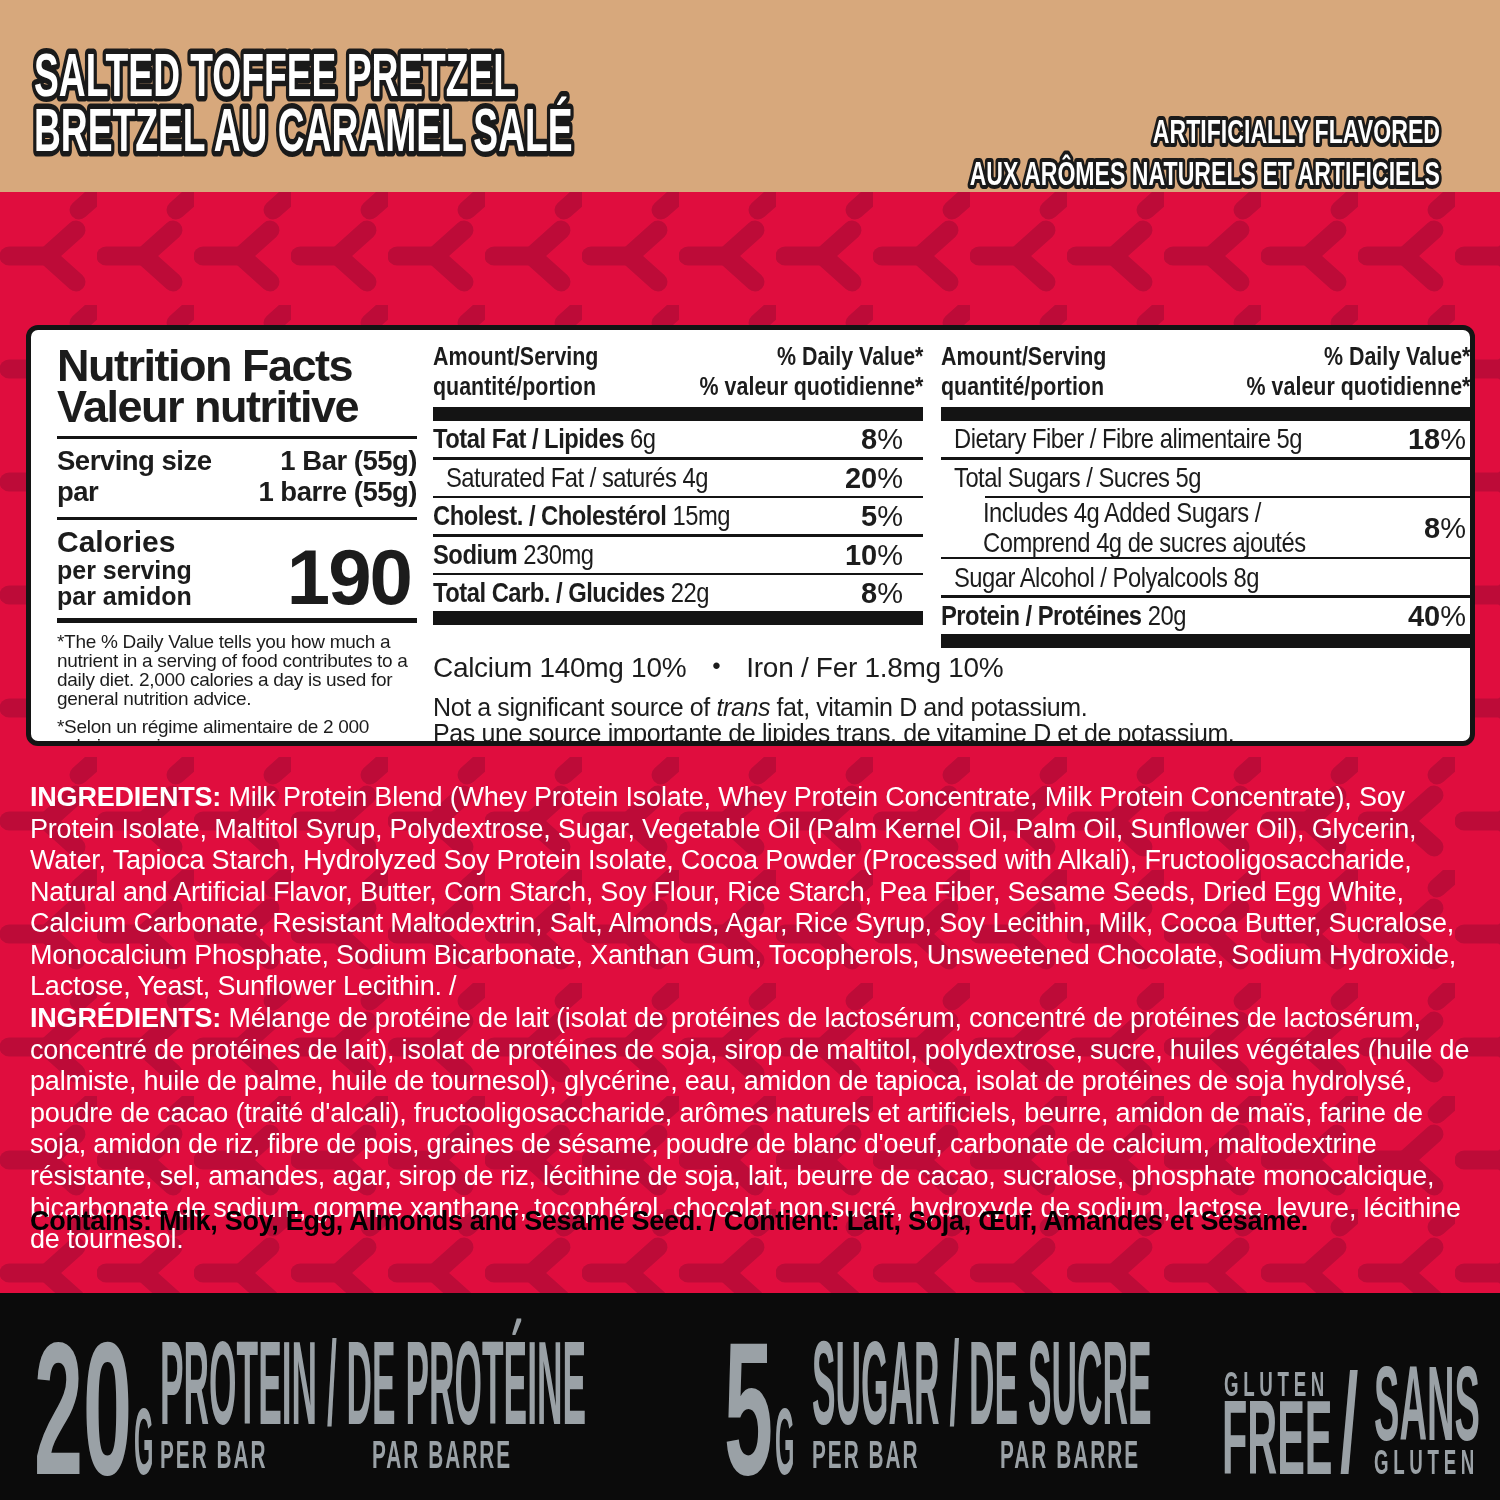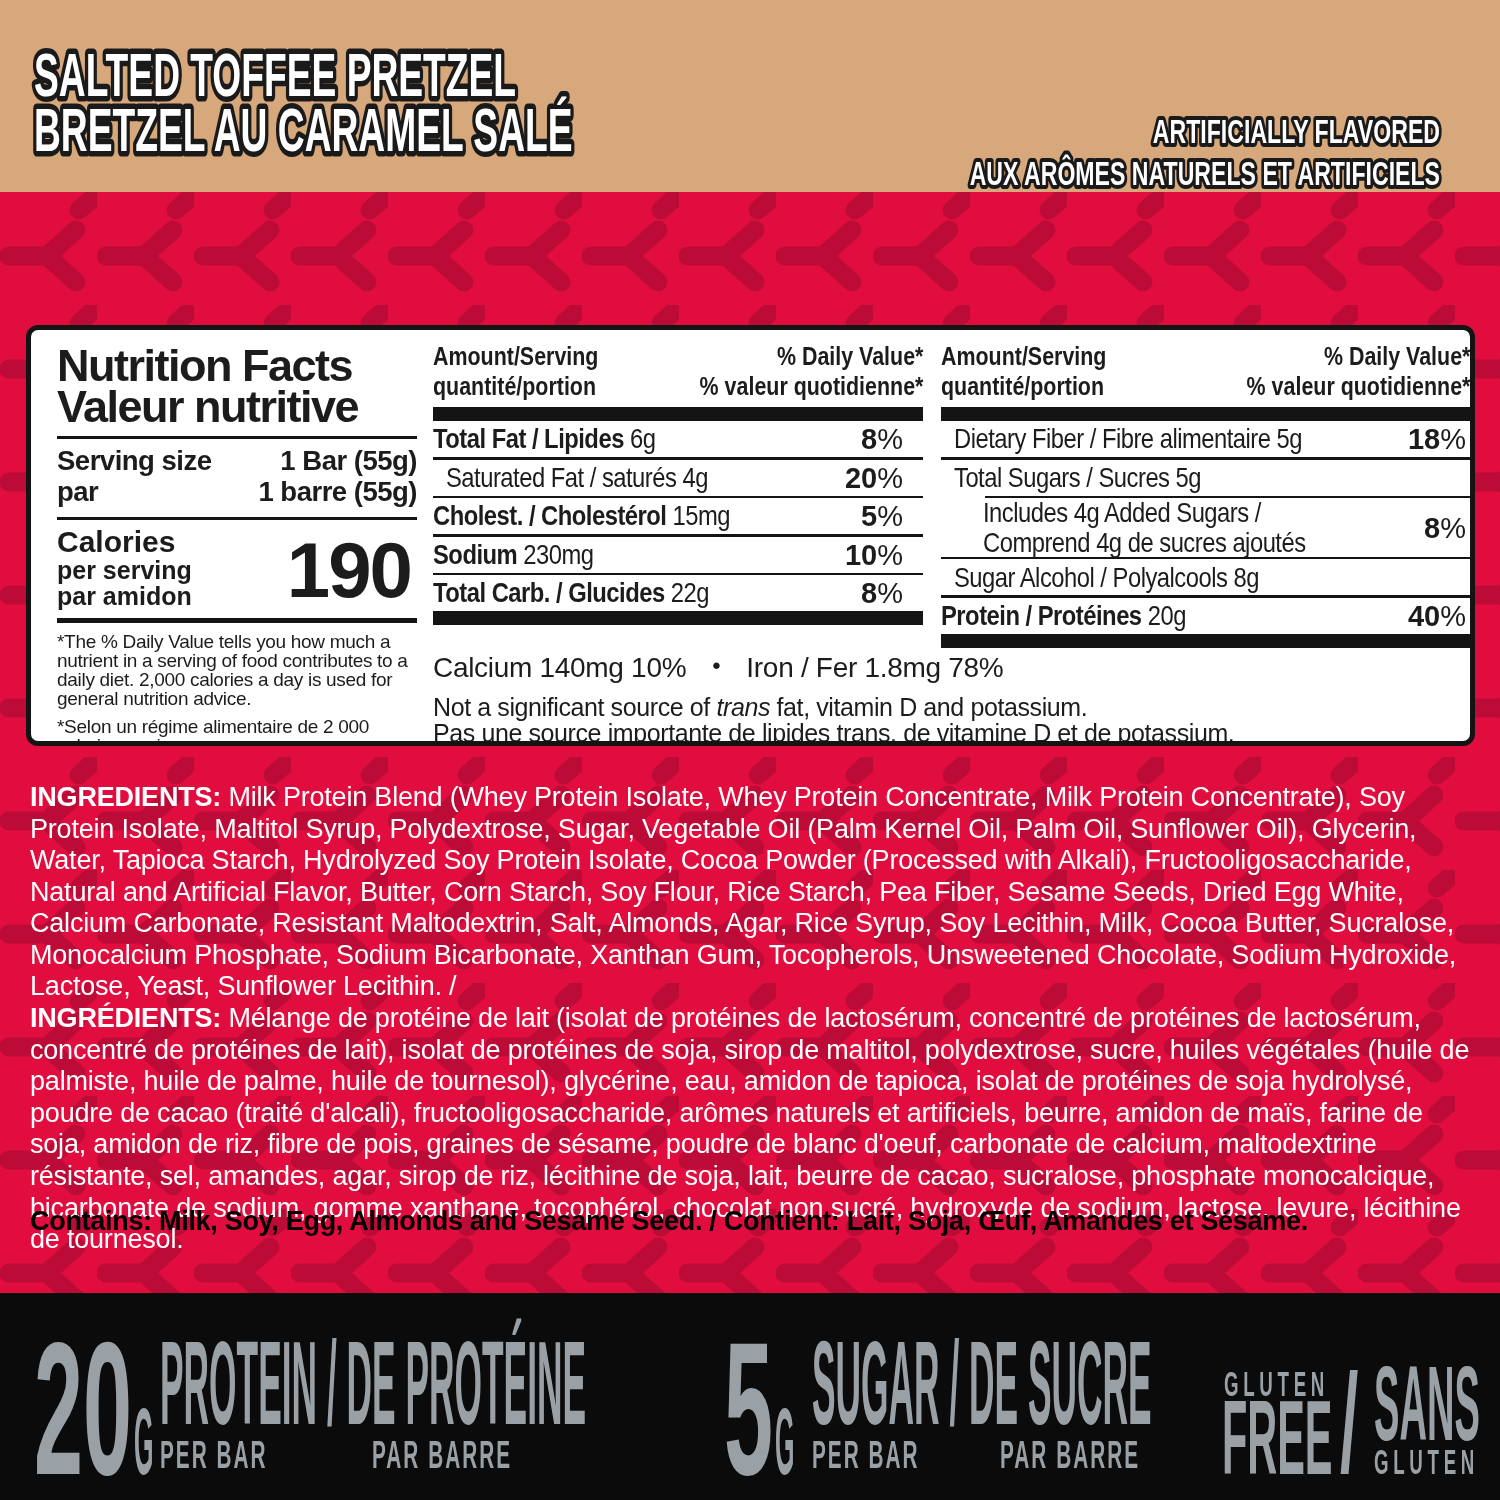--- a/index.html
+++ b/index.html
@@ -24,21 +24,21 @@
   .col-mid{width:490px;flex:0 0 auto;margin-right:18px;}
   .col-right{flex:1;min-width:0;}
 
   .nf-title{font-weight:bold;font-size:45px;line-height:0.9;letter-spacing:-1.5px;}
   .rule{background:#141414;}
   .r2{height:2.5px;}
   .r3{height:3px;margin:9px 0 7px 0;}
   .r5{height:5px;margin:9px 0 7px 0;}
   .serv{display:flex;justify-content:space-between;font-weight:bold;font-size:27.5px;
         letter-spacing:-0.5px;line-height:1.12;}
-  .cal{display:flex;justify-content:space-between;align-items:center;}
+  .cal{display:flex;justify-content:space-between;align-items:flex-end;}
   .cal-t{font-weight:bold;font-size:30px;line-height:1.0;}
   .cal-s{font-weight:bold;font-size:25px;line-height:1.04;}
   .cal-v{font-weight:bold;font-size:78px;line-height:0.8;letter-spacing:-2px;padding:6px 6px 0 0;}
   .foot{font-size:19px;line-height:1.0;letter-spacing:-0.3px;margin:9px 0 0 0;}
 
   .colhead{display:flex;justify-content:space-between;font-weight:bold;font-size:25.5px;
            line-height:1.16;padding-bottom:6px;}
   .colhead .hl{transform:scaleX(0.84);transform-origin:0 0;white-space:nowrap;}
   .colhead .hr{text-align:right;transform:scaleX(0.84);transform-origin:100% 0;white-space:nowrap;}
   .bar{height:14px;background:#141414;}
@@ -197,21 +197,21 @@
             <span class="lbl"><b>Protein / Protéines</b><span> 20g</span></span>
             <span class="pct"><b>40</b><span>%</span></span>
           </div>
           <div class="bar"></div>
         </div>
       </div>
 
       <div class="calline">
         <span>Calcium 140mg 10%</span>
         <span class="bull">•</span>
-        <span>Iron / Fer 1.8mg 78%</span>
+        <span>Iron / Fer 1.8mg 10%</span>
       </div>
       <div class="bot-rule"></div>
       <div class="notes">
         <div><span>Not a significant source of </span><i>trans</i><span> fat, vitamin D and potassium.</span></div>
         <div>Pas une source importante de lipides trans, de vitamine D et de potassium.</div>
       </div>
     </div>
   </div>
 
   <div style="position:absolute;left:30px;width:1443px;top:782px;color:#fff;font-size:27px;line-height:1.17;letter-spacing:-0.2px;">

